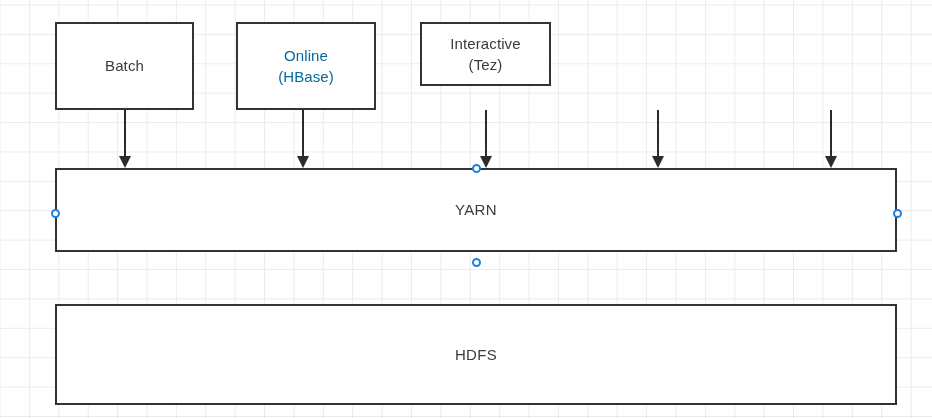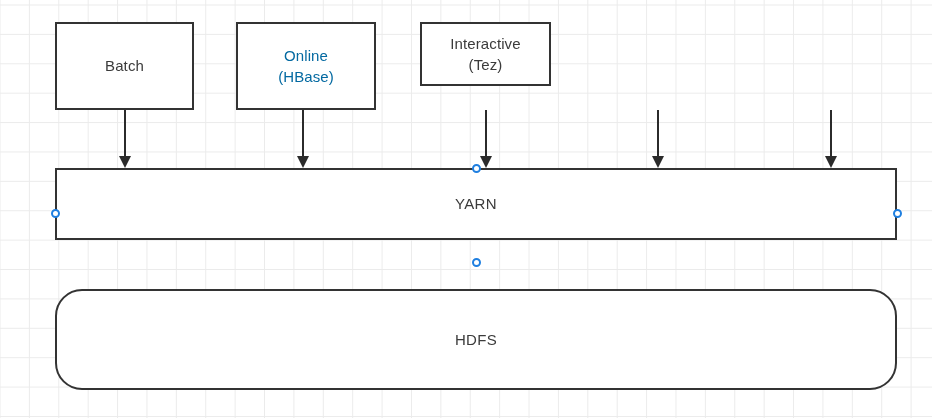--- a/index.html
+++ b/index.html
@@ -125,25 +125,25 @@
   </div>
   <div class="arrow" id="arrow-3" style="left: 657px; top: 110px; width: 2px; height: 58px;">
     <div class="shaft" style="height: 48px; background: rgb(43, 43, 43);"></div>
     <div class="head" style="top: 46px; border-top-color: rgb(43, 43, 43);"></div>
   </div>
   <div class="arrow" id="arrow-4" style="left: 830px; top: 110px; width: 2px; height: 58px;">
     <div class="shaft" style="height: 48px; background: rgb(43, 43, 43);"></div>
     <div class="head" style="top: 46px; border-top-color: rgb(43, 43, 43);"></div>
   </div>
 
-  <div class="node" id="band-0" style="left: 55px; top: 168px; width: 842px; height: 72px; border-color: rgb(51, 51, 51); background: rgb(255, 255, 255); color: rgb(59, 59, 59);">
+  <div class="node" id="band-0" style="left: 55px; top: 168px; width: 842px; height: 84px; border-color: rgb(51, 51, 51); background: rgb(255, 255, 255); color: rgb(59, 59, 59);">
     <span class="band-label">YARN</span>
   </div>
 
-  <div class="node" id="band-1" style="left: 55px; top: 289px; width: 842px; height: 101px; border-color: rgb(51, 51, 51); background: rgb(255, 255, 255); color: rgb(59, 59, 59); border-radius: 27px;">
+  <div class="node" id="band-1" style="left: 55px; top: 304px; width: 842px; height: 101px; border-color: rgb(51, 51, 51); background: rgb(255, 255, 255); color: rgb(59, 59, 59);">
     <span class="band-label">HDFS</span>
   </div>
 
   <div class="handle" id="handle-0" style="left: 50.5px; top: 208.5px; border-color: rgb(31, 127, 224);"></div>
   <div class="handle" id="handle-1" style="left: 892.5px; top: 208.5px; border-color: rgb(31, 127, 224);"></div>
   <div class="handle" id="handle-2" style="left: 471.5px; top: 163.5px; border-color: rgb(31, 127, 224);"></div>
   <div class="handle" id="handle-3" style="left: 471.5px; top: 257.5px; border-color: rgb(31, 127, 224);"></div>
 
 </div>
 

